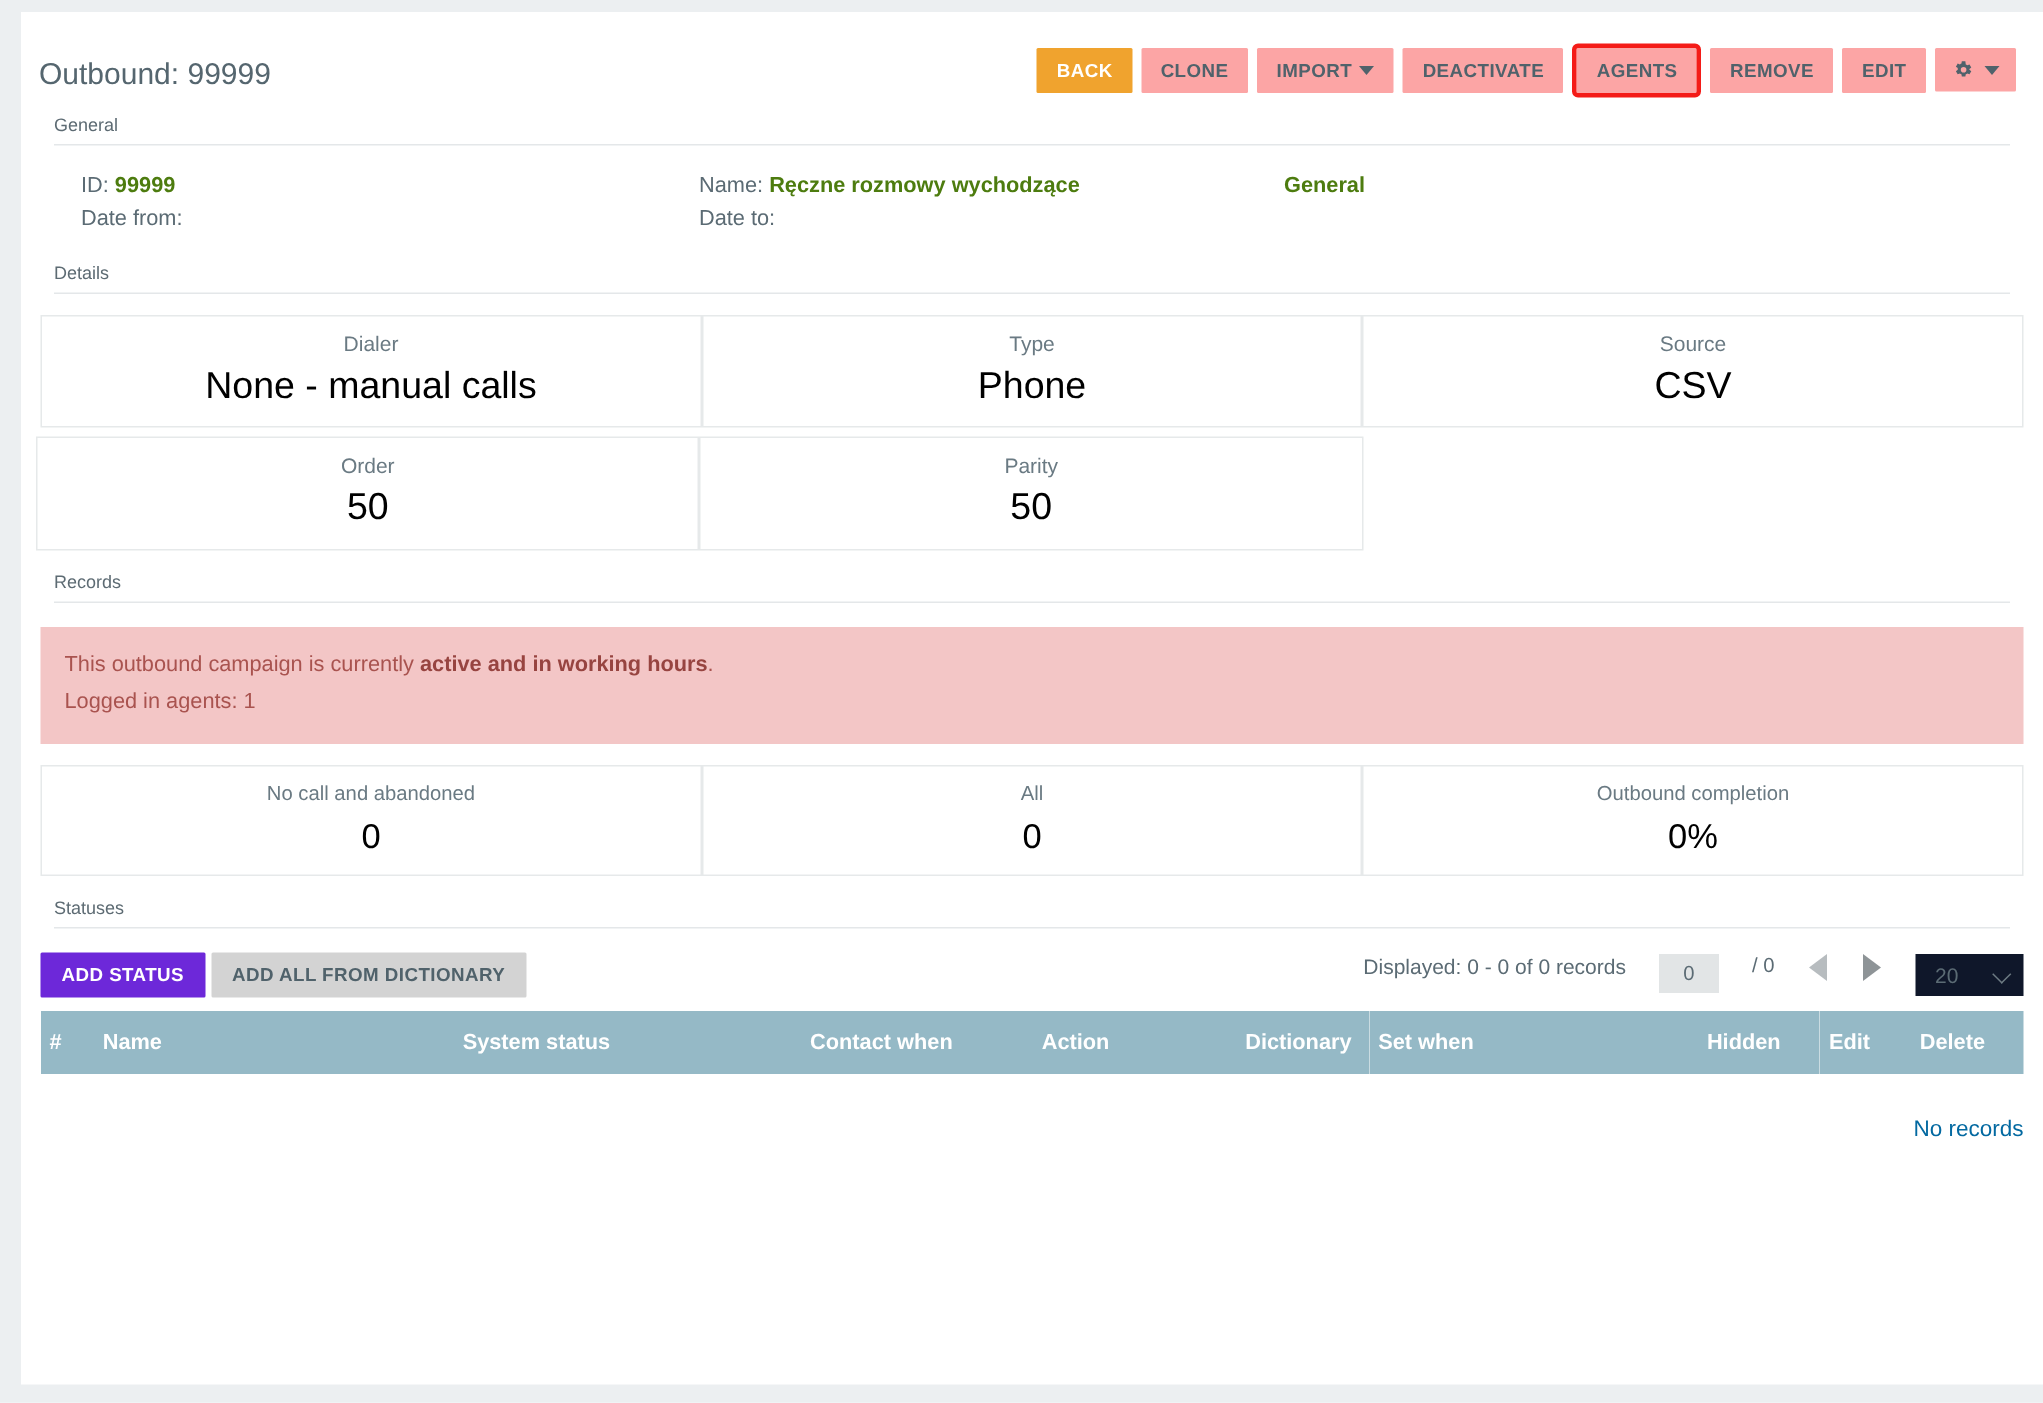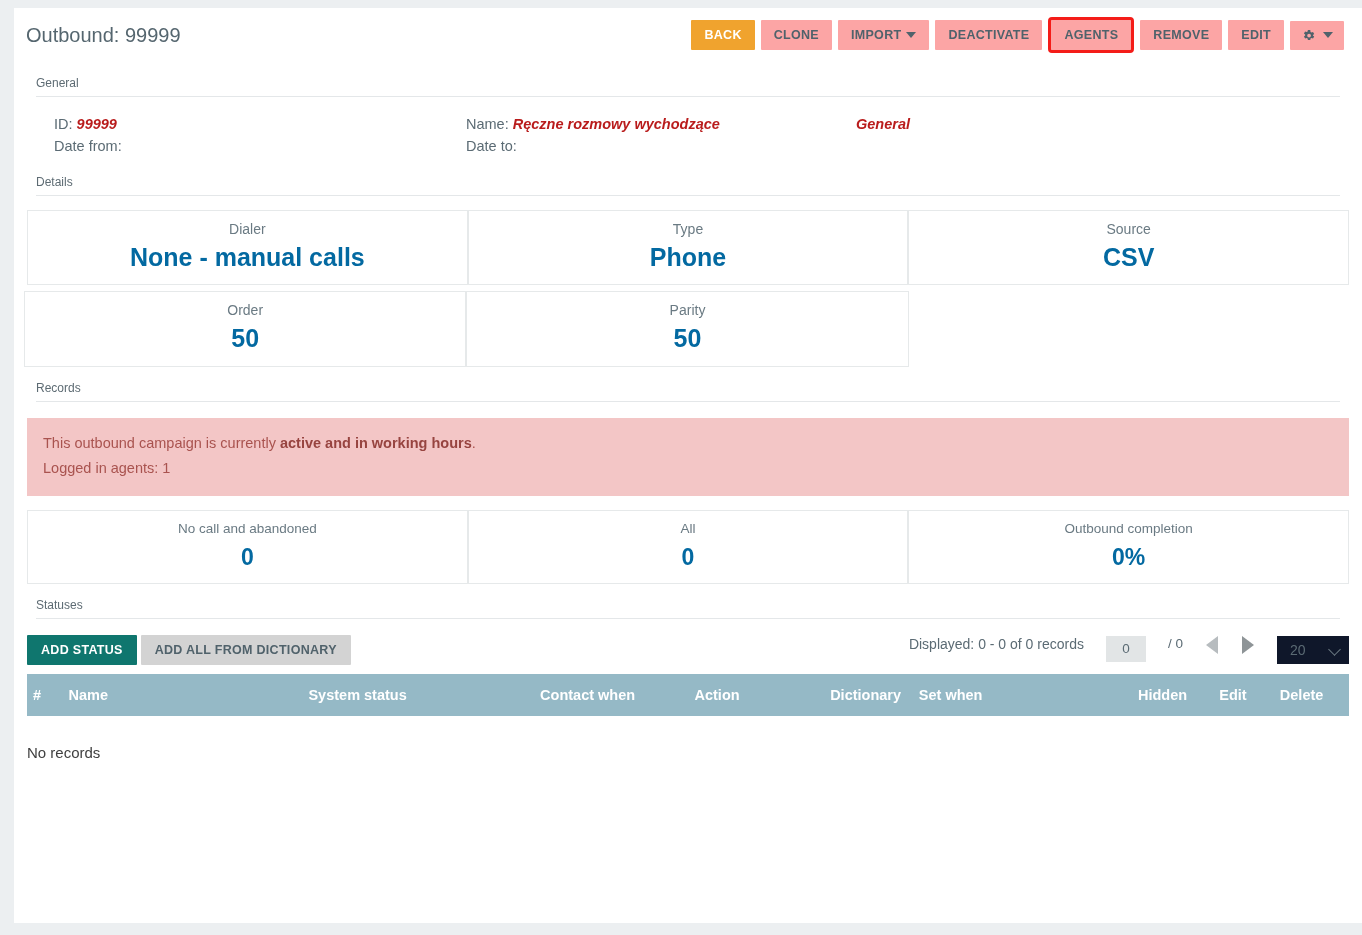--- a/index.html
+++ b/index.html
@@ -17,21 +17,21 @@
     background: #ffffff;
     overflow: hidden;
   }
 
   
   .topbar {
     position: relative;
     height: 54px;
     padding: 0 18px 0 12px;
     display: flex;
-    align-items: center;
+    align-items: flex-end;
     justify-content: space-between;
   }
   .page-title {
     font-size: 20px;
     font-weight: 400;
     color: #55666f;
     white-space: nowrap;
   }
   .btn-group { display: flex; align-items: center; gap: 6px; }
   .btn {
@@ -83,21 +83,21 @@
   .general-rows {
     padding: 16px 0 4px 18px;
     font-size: 14.5px;
     line-height: 22px;
     color: #5b6b74;
   }
   .grow { display: flex; }
   .gcol-1 { width: 412px; }
   .gcol-2 { width: 390px; }
   .gcol-3 { width: 200px; }
-  .gcol b, .bold { font-weight: bold; color: #b91c1c; font-style: italic; }
+  .gcol b, .bold { font-weight: bold; color: #4d7c0f; }
 
   
   .cards {
     display: flex;
     padding: 14px 13px 0 13px;
     align-items: flex-end;
   }
   .cards.second { padding-top: 6px; padding-left: 10px; }
   .card {
     flex: 1 1 0;
@@ -107,22 +107,22 @@
     text-align: center;
   }
   .card.ghost { border: none; background: transparent; }
   .card-label {
     font-size: 14px;
     color: #6a7a83;
     font-weight: 400;
   }
   .card-value {
     font-size: 25px;
-    color: #0369a1;
-    font-weight: 700;
+    color: #000000;
+    font-weight: 400;
     margin-top: 7px;
     line-height: 1.05;
   }
   .card.small .card-label { font-size: 13.5px; }
   .card.small .card-value { font-size: 23px; margin-top: 9px; }
 
   
   .alert {
     margin: 16px 13px 0 13px;
     background: #f3c6c6;
@@ -146,21 +146,21 @@
     font-weight: bold;
     letter-spacing: .3px;
     padding: 9px 14px;
     border: none;
     background: #d3d3d3;
     color: #50626b;
     cursor: pointer;
     line-height: 1;
     border-radius: 1px;
   }
-  .btn-sm.primary { background: #0f766e; color: #fff; }
+  .btn-sm.primary { background: #6d28d9; color: #fff; }
 
   .pager { display: flex; align-items: flex-start; gap: 22px; font-size: 14px; color: #5b6b74; }
   .pager-info { white-space: nowrap; }
   .pager-input {
     width: 40px;
     height: 26px;
     background: #e2e5e6;
     border: none;
     text-align: center;
     font-family: "Liberation Sans", sans-serif;
@@ -224,24 +224,24 @@
   th.c-name  { width: 230px; }
   th.c-sys   { width: 222px; }
   th.c-cont  { width: 148px; }
   th.c-act   { width: 130px; }
   th.c-dict  { width: 85px;  }
   th.c-set   { width: 210px; }
   th.c-hid   { width: 78px;  text-align: right; }
   th.c-edit  { width: 58px;  text-align: right; }
   th.c-del   { width: 72px;  text-align: right; padding-right: 14px; }
   td.empty {
-    text-align: left;
+    text-align: right;
     padding: 28px 0 30px;
     font-size: 15px;
-    color: #404040;
+    color: #0369a1;
     background: #fff;
   }
 </style>
 </head>
 <body>
 
 <div class="page">
 
   <div class="topbar">
     <div class="page-title">Outbound: 99999</div>

